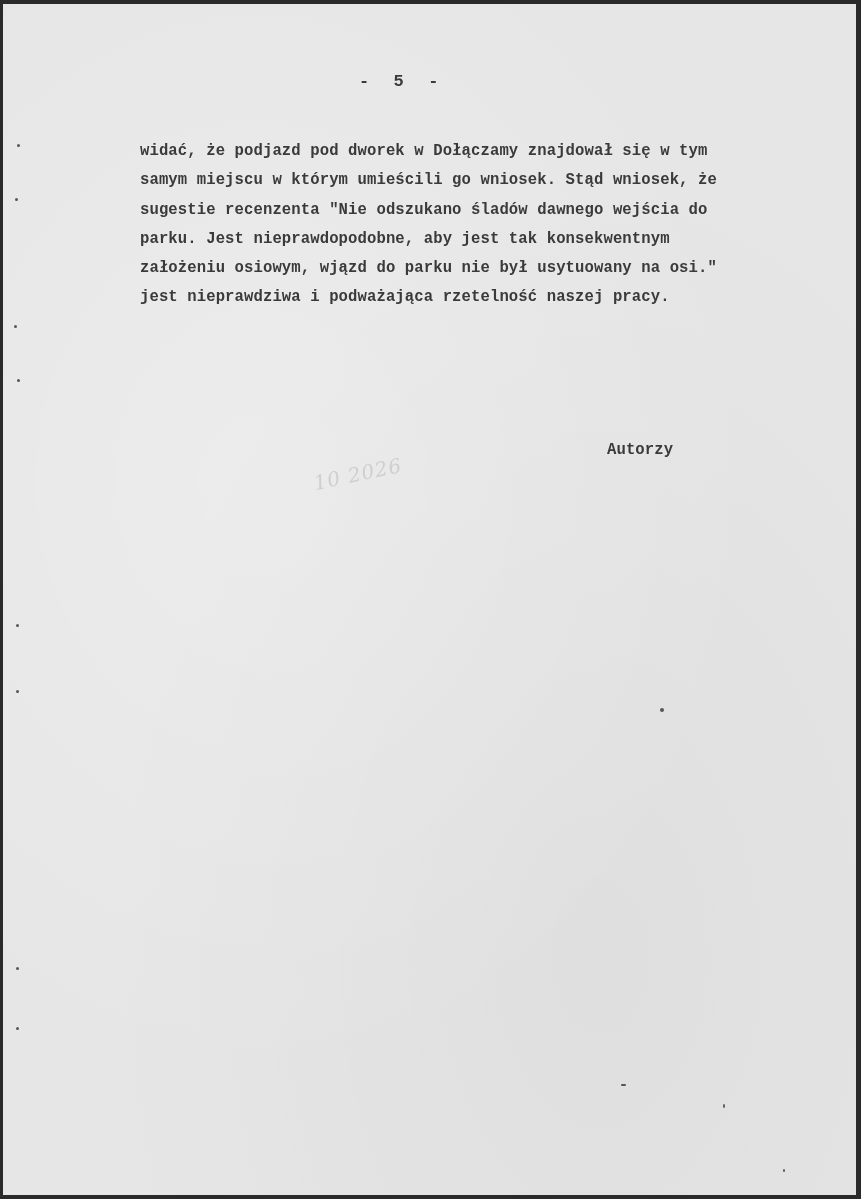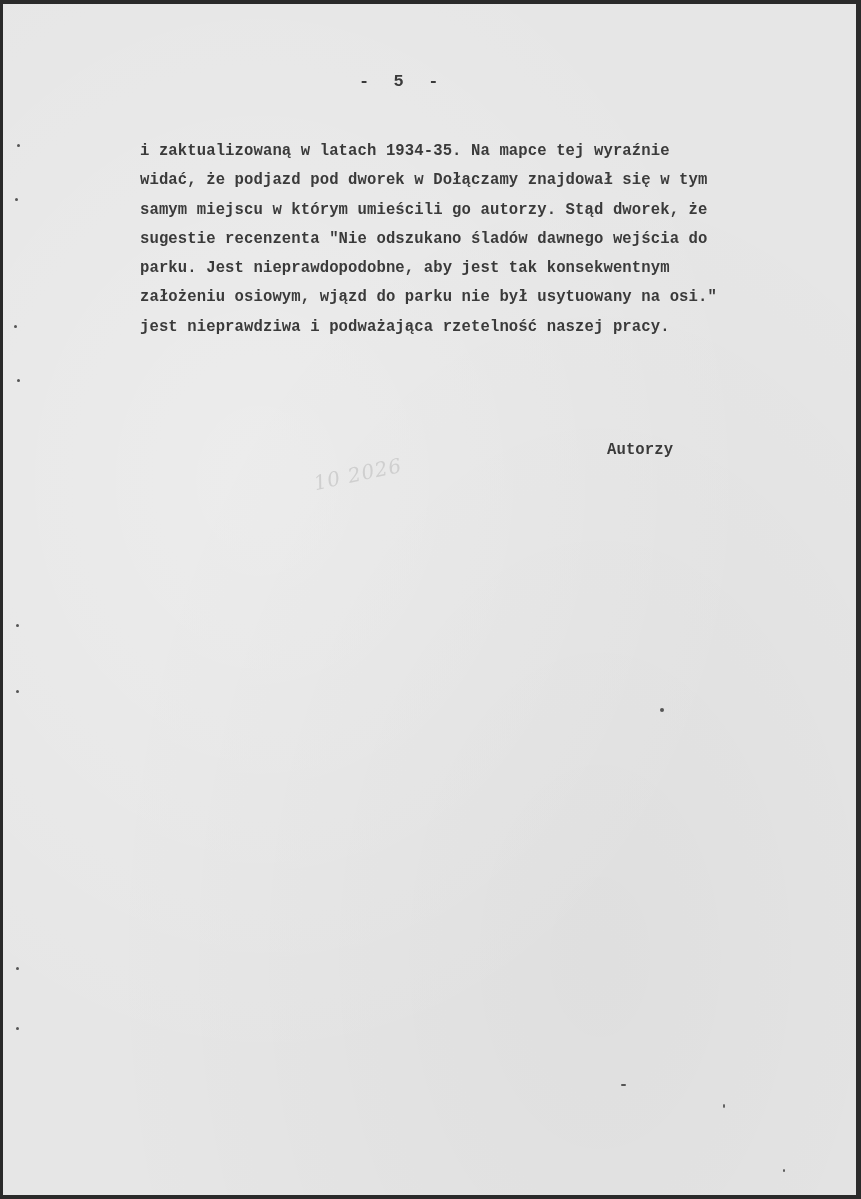--- a/index.html
+++ b/index.html
@@ -76,23 +76,22 @@
     }
   </style>
 </head>
 <body>
 
 <div class="page">
 
   <div class="typewriter page-number">- 5 -</div>
 
   <div class="typewriter body-text">
-    <span class="line">i zaktualizowaną w latach 1934-35. Na mapce tej wyraźnie</span>
     <span class="line">widać, że podjazd pod dworek w Dołączamy znajdował się w tym</span>
-    <span class="line">samym miejscu w którym umieścili go autorzy. Stąd dworek, że</span>
+    <span class="line">samym miejscu w którym umieścili go wniosek. Stąd wniosek, że</span>
     <span class="line">sugestie recenzenta "Nie odszukano śladów dawnego wejścia do</span>
     <span class="line">parku. Jest nieprawdopodobne, aby jest tak konsekwentnym</span>
     <span class="line">założeniu osiowym, wjązd do parku nie był usytuowany na osi."</span>
     <span class="line">jest nieprawdziwa i podważająca rzetelność naszej pracy.</span>
   </div>
 
   <div class="typewriter signature">Autorzy</div>
 
   <div class="pencil-note">10 2026</div>
 

